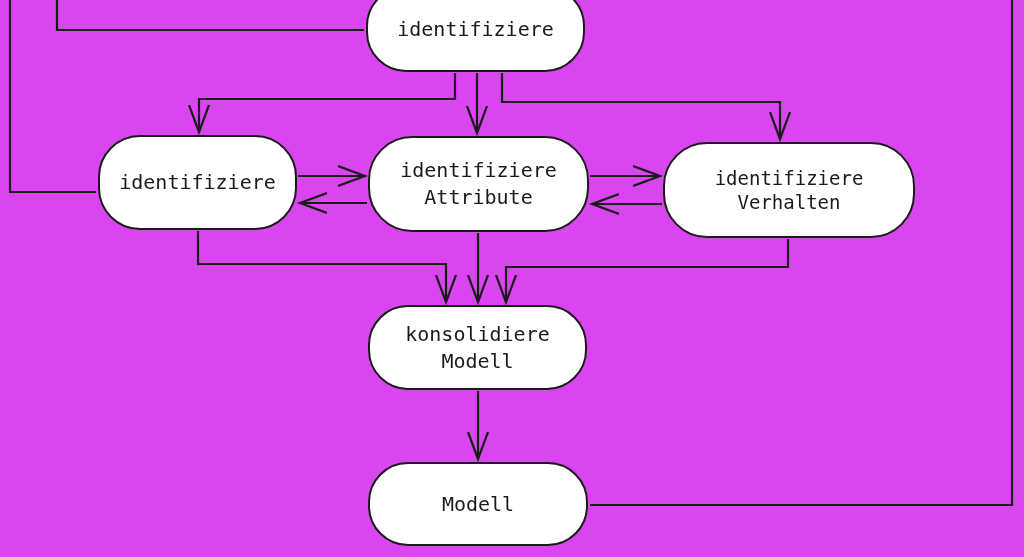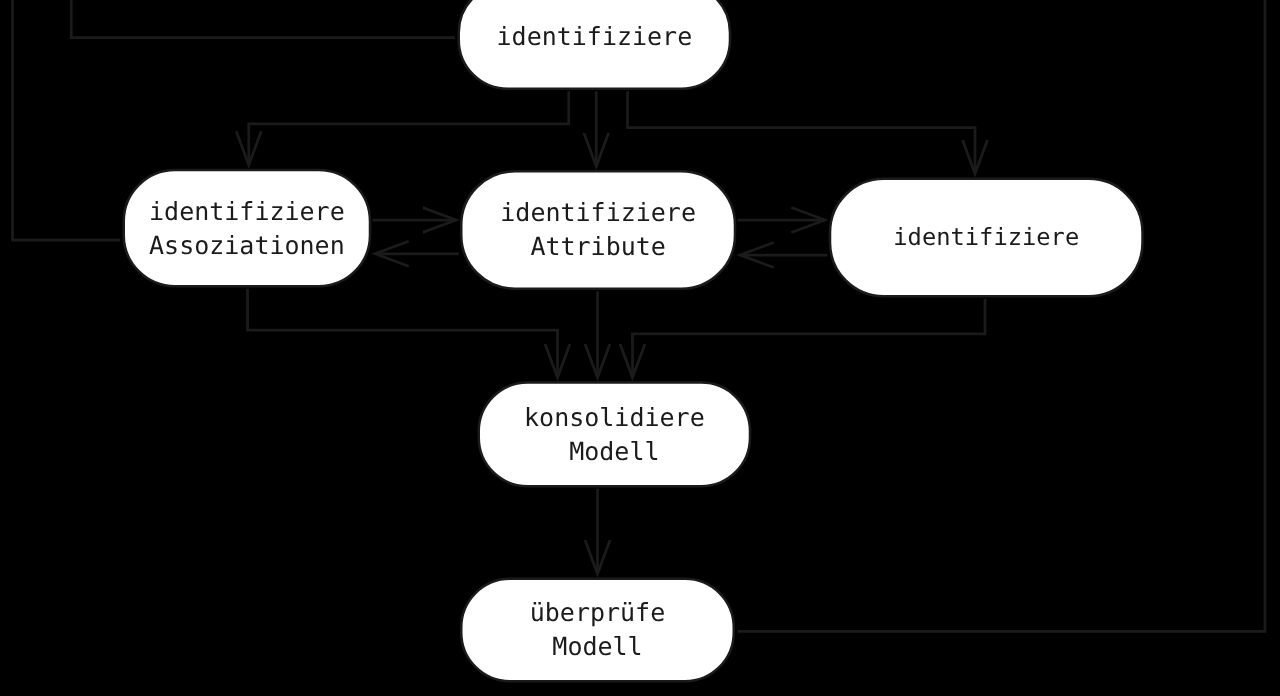--- a/index.html
+++ b/index.html
@@ -1,21 +1,21 @@
 <!DOCTYPE html>
 <html><head>
 <meta charset="utf-8">
 <style>
   html, body { margin: 0; padding: 0; background: #ffffff; }
   .stage {
     position: relative;
     width: 1024px;
     height: 557px;
     overflow: hidden;
-    background: #000000;
+    background: #d946ef;
     font-family: "DejaVu Sans Mono", "Liberation Mono", monospace;
   }
   .edges {
     position: absolute;
     left: 0; top: 0;
     width: 1024px; height: 557px;
   }
   .node {
     position: absolute;
     box-sizing: border-box;
@@ -29,21 +29,21 @@
     text-align: center;
     font-size: 20px;
     line-height: 27px;
     color: #1b1b1b;
     white-space: nowrap;
   }
   .n-interaktionen { left: 366px; top: -14px; width: 219px; height: 86px; border-radius: 40px; }
   .n-assoziationen { left: 98px;  top: 135px; width: 199px; height: 95px; border-radius: 42px; }
   .n-attribute     { left: 368px; top: 136px; width: 221px; height: 96px; }
   .n-verhalten     { left: 663px; top: 142px; width: 252px; height: 96px; font-size: 19px; line-height: 24px; }
-  .n-konsolidiere  { left: 382px; top: 305px; width: 219px; height: 85px; border-radius: 40px; }
+  .n-konsolidiere  { left: 368px; top: 305px; width: 219px; height: 85px; border-radius: 40px; }
   .n-ueberpruefe   { left: 368px; top: 462px; width: 220px; height: 84px; border-radius: 40px; }
 </style>
 </head>
 <body>
 
 <div class="stage">
 
   <svg class="edges" width="1024" height="557" viewBox="0 0 1024 557" xmlns="http://www.w3.org/2000/svg">
     <defs>
       <marker id="arrowhead" markerUnits="userSpaceOnUse" markerWidth="32" markerHeight="26" refX="27" refY="11" orient="auto">
@@ -67,35 +67,34 @@
       <path marker-end="url(#arrowhead)" d="M 478 391 V 459"></path>
     </g>
   </svg>
 
   <div class="node n-interaktionen">
     <span>identifiziere</span>
   </div>
 
   <div class="node n-assoziationen">
     <span>identifiziere</span>
-    <span>Assoziationen</span>
   </div>
 
   <div class="node n-attribute">
     <span>identifiziere</span>
     <span>Attribute</span>
   </div>
 
   <div class="node n-verhalten">
     <span>identifiziere</span>
+    <span>Verhalten</span>
   </div>
 
   <div class="node n-konsolidiere">
     <span>konsolidiere</span>
     <span>Modell</span>
   </div>
 
   <div class="node n-ueberpruefe">
-    <span>überprüfe</span>
     <span>Modell</span>
   </div>
 
 </div>
 
 </body></html>

